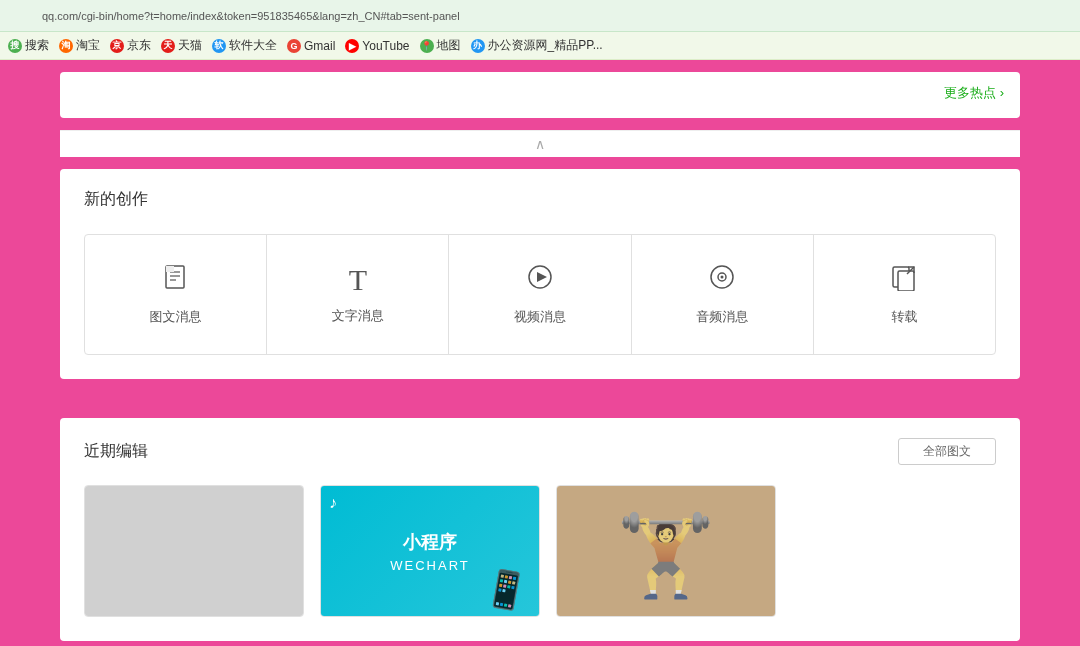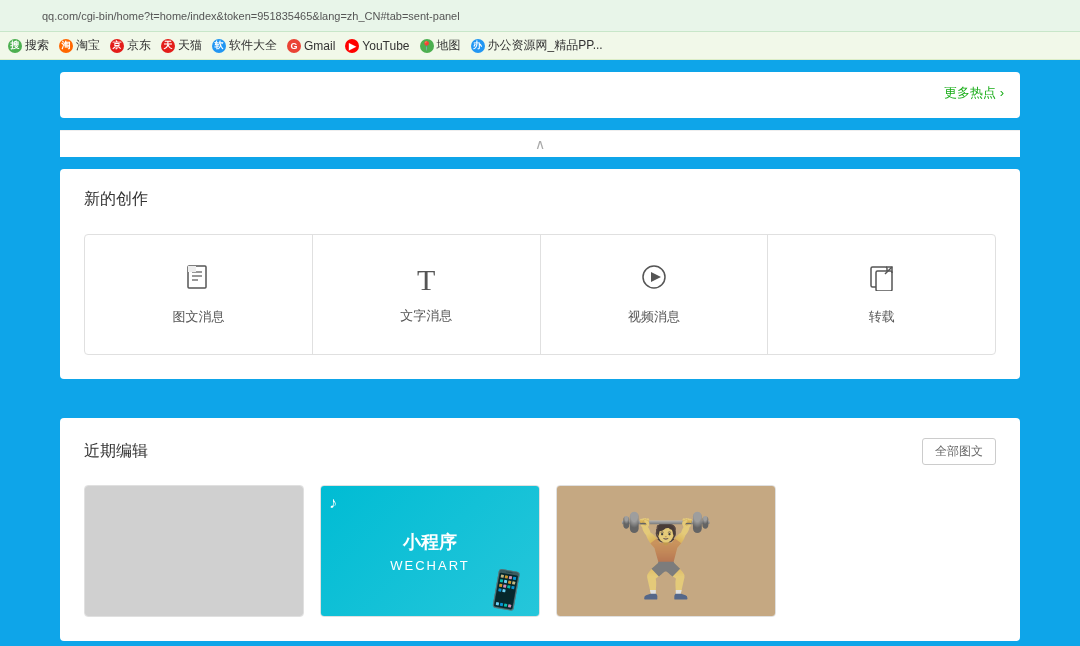--- a/index.html
+++ b/index.html
@@ -57,21 +57,21 @@
     .icon-jd { background: #e31d1a; color: white; }
     .icon-tmall { background: #e31d1a; color: white; }
     .icon-software { background: #2196F3; color: white; }
     .icon-gmail { background: #EA4335; color: white; }
     .icon-youtube { background: #FF0000; color: white; }
     .icon-map { background: #4CAF50; color: white; }
     .icon-office { background: #2196F3; color: white; }
 
     
     .main-content {
-      background: #0ea5e9;
+      background: #ec4899;
       height: calc(646px - 60px);
       overflow-y: auto;
       padding: 0;
     }
 
     
     .hot-topics-section {
       background: white;
       margin: 0 60px 12px 60px;
       border-radius: 4px;
@@ -143,21 +143,21 @@
     }
     .section-header {
       display: flex;
       justify-content: space-between;
       align-items: center;
       margin-bottom: 20px;
     }
     .view-all-btn {
       border: 1px solid #ccc;
       border-radius: 3px;
-      padding: 4px 12px;
+      padding: 4px 24px;
       font-size: 12px;
       color: #666;
       cursor: pointer;
       background: white;
       white-space: nowrap;
     }
     .recent-grid {
       display: flex;
       gap: 16px;
     }
@@ -300,20 +300,30 @@
       <div class="creation-item">
         <div class="creation-icon">
           <svg width="28" height="28" viewBox="0 0 28 28" fill="none" xmlns="http://www.w3.org/2000/svg">
             <circle cx="14" cy="14" r="11" stroke="#555" stroke-width="1.5" fill="none"></circle>
             <polygon points="11,9 21,14 11,19" fill="#555"></polygon>
           </svg>
         </div>
         <div class="creation-label">视频消息</div>
       </div>
 
+      <div class="creation-item">
+        <div class="creation-icon">
+          <svg width="28" height="28" viewBox="0 0 28 28" fill="none" xmlns="http://www.w3.org/2000/svg">
+            <circle cx="14" cy="14" r="11" stroke="#555" stroke-width="1.5" fill="none"></circle>
+            <circle cx="14" cy="14" r="4" stroke="#555" stroke-width="1.5" fill="none"></circle>
+            <circle cx="14" cy="14" r="1.5" fill="#555"></circle>
+          </svg>
+        </div>
+        <div class="creation-label">音频消息</div>
+      </div>
 
 
       <div class="creation-item">
         <div class="creation-icon">
           <svg width="28" height="28" viewBox="0 0 28 28" fill="none" xmlns="http://www.w3.org/2000/svg">
             <rect x="3" y="4" width="16" height="20" rx="1.5" stroke="#555" stroke-width="1.5" fill="none"></rect>
             <rect x="8" y="8" width="16" height="20" rx="1.5" stroke="#555" stroke-width="1.5" fill="white"></rect>
             <polyline points="18,4 24,4 24,10" stroke="#555" stroke-width="1.5" fill="none"></polyline>
             <line x1="17" y1="11" x2="24" y2="4" stroke="#555" stroke-width="1.5"></line>
           </svg>

